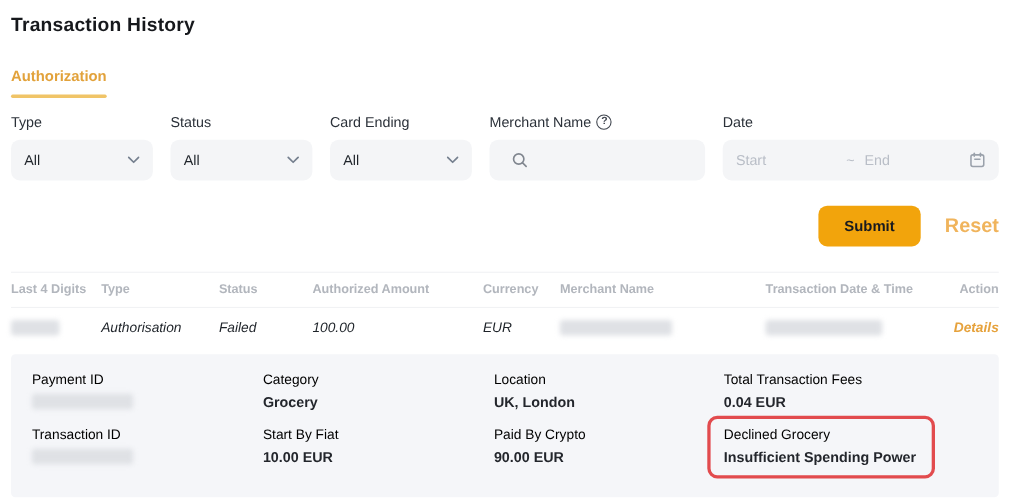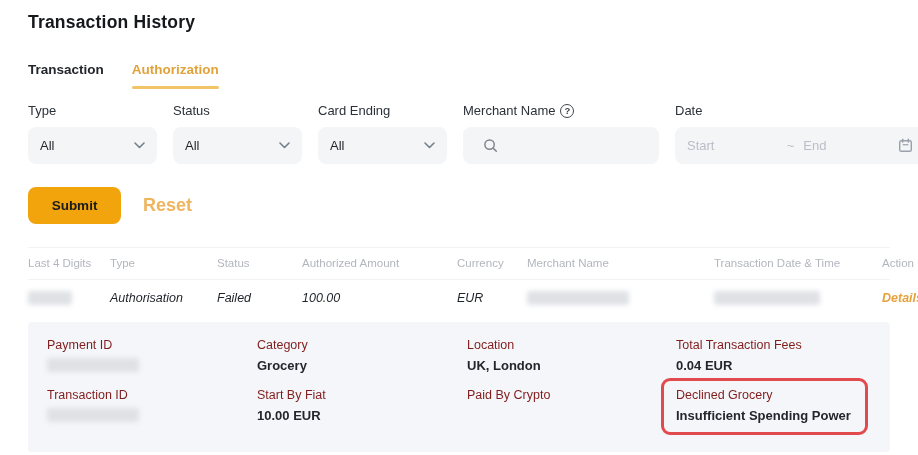--- a/index.html
+++ b/index.html
@@ -2,21 +2,21 @@
 <html><head>
 <meta charset="utf-8">
 <style>
   * { margin:0; padding:0; box-sizing:border-box; }
   html,body { background:#fff; }
   body {
     width:918px; height:455px;
     font-family:"Liberation Sans", sans-serif;
     color:#1e2329; overflow:hidden; position:relative;
   }
-  .page { padding:0 28px; }
+  .page { padding:0 10px; }
 
   
   .page-title { padding-top:12px; font-size:17.5px; font-weight:700; color:#16181c; letter-spacing:.2px; }
 
   
   .tabs { display:flex; gap:28px; margin-top:29px; }
   .tab { font-size:13.5px; font-weight:700; cursor:pointer; position:relative; padding-bottom:12px; }
   .tab.inactive { color:#23262c; }
   .tab.active { color:#e2a23b; }
   .tab.active .tab-underline {
@@ -48,69 +48,66 @@
   .date-start { flex:1.15; }
   .date-end { flex:1; }
   .help-circle {
     width:14px; height:14px; border:1.3px solid #40464f; border-radius:50%;
     display:inline-flex; align-items:center; justify-content:center;
     font-size:9.5px; font-weight:700; color:#40464f; line-height:1;
   }
   .icon-right { display:flex; align-items:center; margin-left:8px; }
 
   
-  .actions { display:flex; align-items:center; gap:22px; margin-top:23px; }
+  .actions { display:flex; align-items:center; gap:22px; margin-top:23px;justify-content:flex-end; }
   .submit-btn {
     background:#f2a40c; color:#181a20; border:none; border-radius:8px;
     width:93px; height:37px; font-size:13.5px; font-weight:700;
     font-family:"Liberation Sans", sans-serif; cursor:pointer;
   }
   .reset-link { color:#f0b45c; font-size:18px; font-weight:700; cursor:pointer; }
 
   
   .table { margin-top:23px; }
   .t-grid { display:grid; grid-template-columns:82px 107px 85px 155px 70px 187px 168px 1fr; align-items:center; }
   .t-head { border-top:1px solid #f1f2f4; border-bottom:1px solid #f1f2f4; padding:9px 0 10px; }
-  .t-head .th { font-size:11.5px; color:#b2b6bd; font-weight:400; }
+  .t-head .th { font-size:11.5px; color:#b2b6bd; font-weight:700; }
   .t-head .th.right, .t-row .td.right { text-align:right; }
   .t-row { padding:11px 0;font-style:italic; }
   .t-row .td { font-size:12.5px; color:#1e2329; }
   .details-link { color:#e6a23c; font-weight:700; font-size:12.5px; cursor:pointer; }
 
   
   .blur-block { background:#dfe1e5; border-radius:3px; filter:blur(2.5px); }
   .bb-last4 { width:44px; height:14px; }
   .bb-merchant { width:102px; height:14px; }
   .bb-date { width:106px; height:14px; }
   .bb-id { width:92px; height:14px; margin-top:2px; }
 
   
   .detail-panel {
     margin-top:6px; background:#f5f6f9; border-radius:4px;
     padding:16px 20px 17px 19px; 
   }
   .d-grid { display:grid; grid-template-columns:210px 210px 209px 1fr; row-gap:15px; }
-  .d-label { font-size:12.5px; color:#7f1d1d; margin-bottom:6px; }
+  .d-label { font-size:12.5px; color:#000000; margin-bottom:6px; }
   .d-value { font-size:13px; font-weight:700; color:#23262c; }
   .highlight-box {
     display:inline-block; border:3px solid #e24b4e; border-radius:9px;
     padding:7px 14px 9px 12px; margin:-10px 0 0 -15px;
   }
 </style>
 </head>
 <body>
 
 <div class="page">
 
   <div class="page-title">Transaction History</div>
 
   <div class="tabs">
-    <div class="tab inactive">
-      <span>Transaction</span>
-    </div>
     <div class="tab active">
       <span>Authorization</span>
       <span class="tab-underline"></span>
     </div>
   </div>
 
   <div class="filters">
 
     <div class="filter-group">
       <div class="filter-label">Type</div>
@@ -243,20 +240,21 @@
       <div>
         <div class="d-label">Transaction ID</div>
         <div class="blur-block bb-id"></div>
       </div>
       <div>
         <div class="d-label">Start By Fiat</div>
         <div class="d-value">10.00 EUR</div>
       </div>
       <div>
         <div class="d-label">Paid By Crypto</div>
+        <div class="d-value">90.00 EUR</div>
       </div>
       <div>
         <div class="highlight-box">
           <div class="d-label">Declined Grocery</div>
           <div class="d-value">Insufficient Spending Power</div>
         </div>
       </div>
 
     </div>
   </div>

